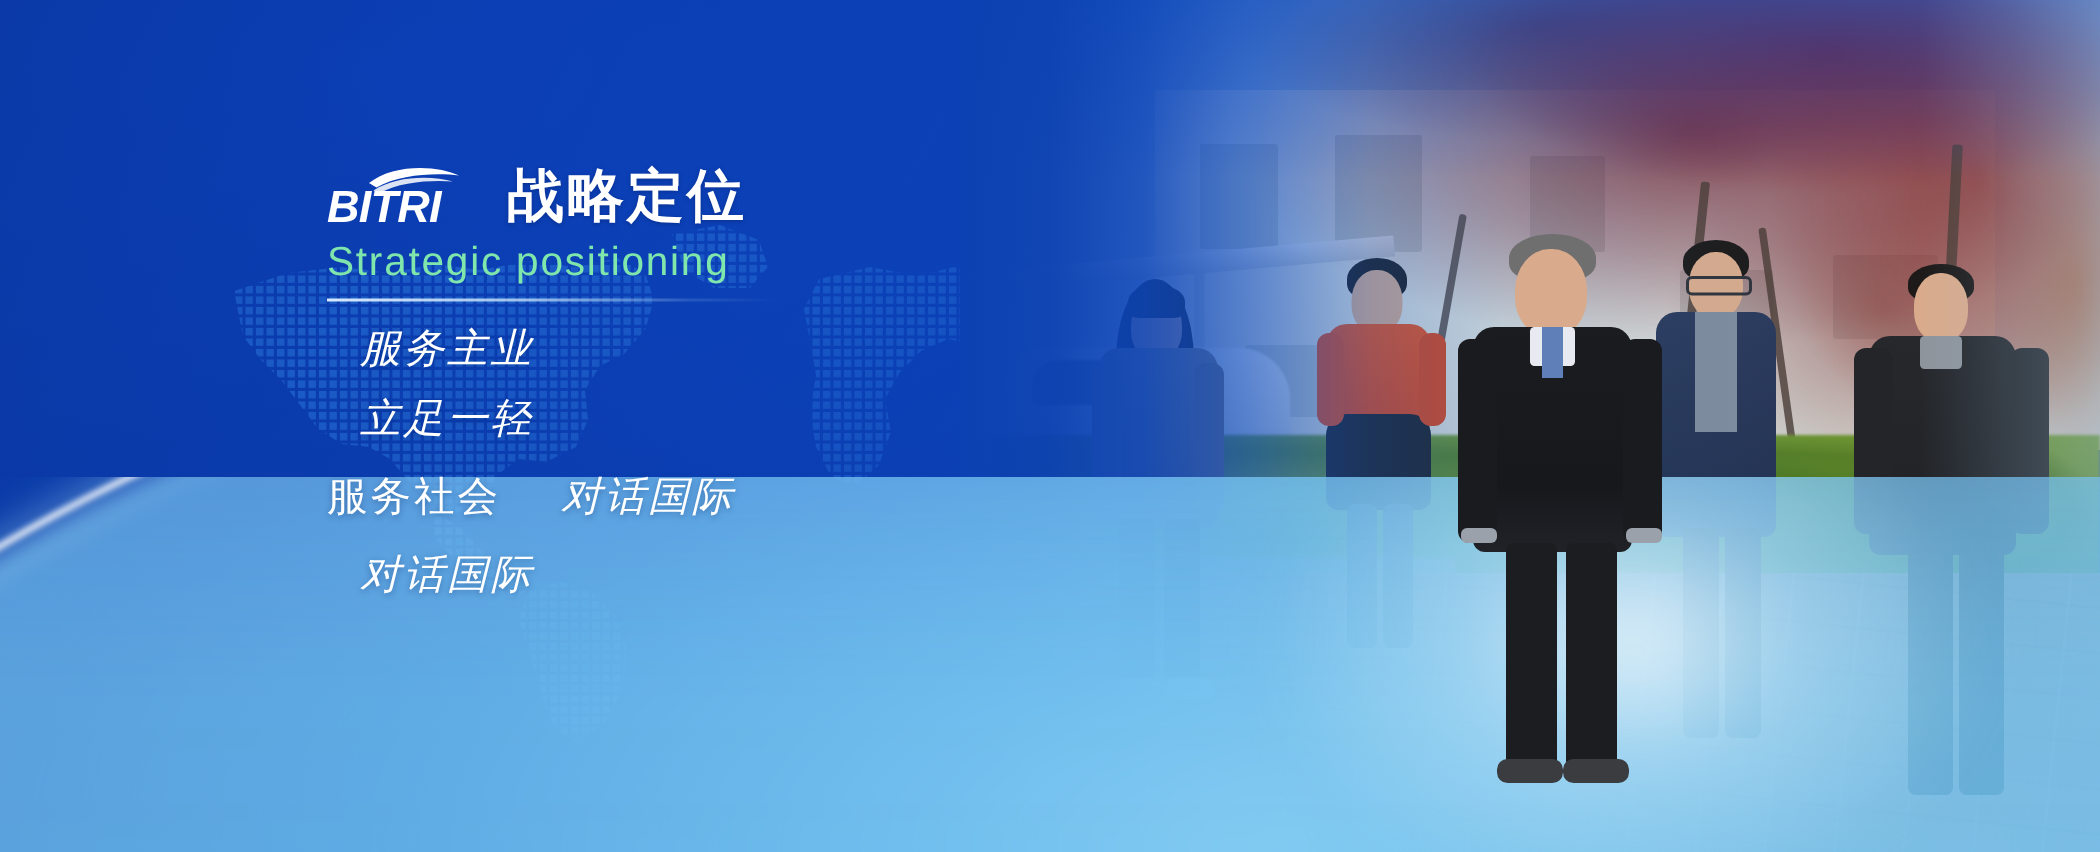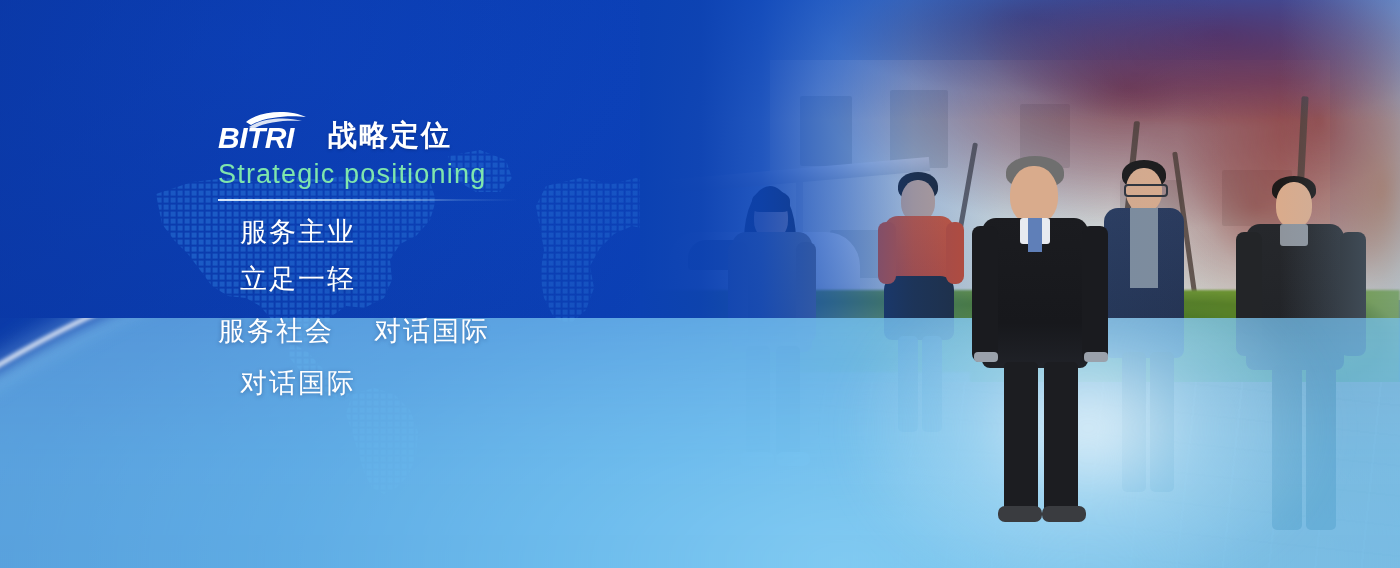--- a/index.html
+++ b/index.html
@@ -155,43 +155,43 @@
   }
   .bottom-right-glow{
     position:absolute;right:-60px;bottom:-40px;width:620px;height:360px;
     background:radial-gradient(closest-side at 40% 50%, rgba(255,255,255,.75) 0%, rgba(215,240,252,.35) 45%, rgba(180,225,250,0) 100%);
     filter:blur(18px);
   }
 
   
   .content{position:absolute;left:218px;top:108px;width:540px;}
 
-  .brandrow{display:flex;align-items:flex-end;gap:14px;height:44px;}
+  .brandrow{display:flex;align-items:flex-end;gap:24px;height:44px;}
   .logo{position:relative;width:96px;height:42px;}
   .logo svg{position:absolute;left:0;top:0;}
   .brand-cn{
-    color:#ffffff;font-size:29px;font-weight:700;letter-spacing:2px;
+    color:#ffffff;font-size:38px;font-weight:700;letter-spacing:2px;
     line-height:1;margin-bottom:2px;text-shadow:0 1px 3px rgba(0,20,70,.35);
   }
   .subtitle{
     margin-top:8px;
     color:#86efac;font-size:27px;letter-spacing:1.2px;line-height:1.1;
     font-weight:400;opacity:.95;
   }
   .divider{
     margin-top:9px;width:300px;height:2px;
     background:linear-gradient(90deg, rgba(225,240,255,.95) 0%, rgba(200,228,250,.75) 45%, rgba(160,205,240,.18) 80%, rgba(160,205,240,0) 100%);
   }
   .slogans{margin-top:18px;}
   .sline{
     display:flex;color:#ffffff;font-size:27px;line-height:1;
     letter-spacing:2px;margin-bottom:20px;text-shadow:0 1px 4px rgba(0,25,80,.35);
   }
   .sline .col{width:134px;}
-  .sline .col2{margin-left:22px;}
+  .sline .col2{margin-left:22px;font-style:italic;}
   .sline.spaced{margin-bottom:25px;}
 </style>
 </head>
 <body>
 
 <div id="banner">
 
   <div class="bg-base"></div>
   <div class="bg-diag"></div>
 

